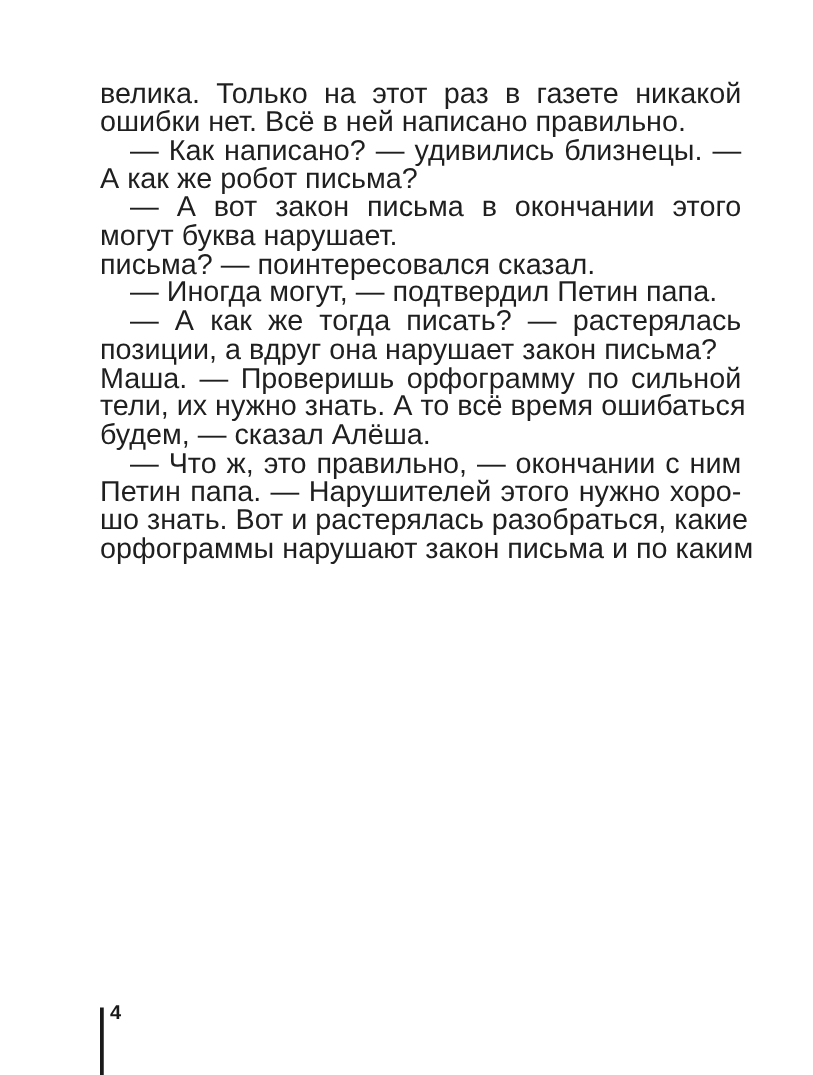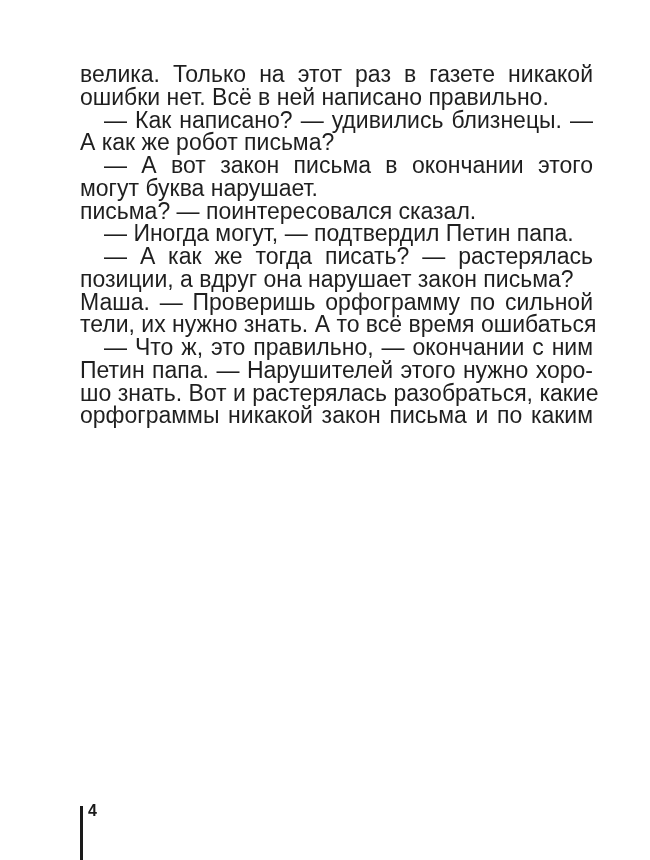--- a/index.html
+++ b/index.html
@@ -65,20 +65,21 @@
   <span class="line justify indent">— Как написано? — удивились близнецы. —</span>
   <span class="line left">А как же робот письма?</span>
   <span class="line justify indent">— А вот закон письма в окончании этого</span>
   <span class="line left">могут буква нарушает.</span>
   <span class="line left">письма? — поинтересовался сказал.</span>
   <span class="line left indent">— Иногда могут, — подтвердил Петин папа.</span>
   <span class="line justify indent">— А как же тогда писать? — растерялась</span>
   <span class="line left">позиции, а вдруг она нарушает закон письма?</span>
   <span class="line justify">Маша. — Проверишь орфограмму по сильной</span>
   <span class="line justify">тели, их нужно знать. А то всё время ошибаться</span>
+  <span class="line left">будем, — сказал Алёша.</span>
   <span class="line justify indent">— Что ж, это правильно, — окончании с ним</span>
   <span class="line justify">Петин папа. — Нарушителей этого нужно хоро-</span>
   <span class="line justify">шо знать. Вот и растерялась разобраться, какие</span>
-  <span class="line justify">орфограммы никакой закон письма и по каким</span>
+  <span class="line justify">орфограммы нарушают закон письма и по каким</span>
 </div>
 
 <div class="page-bar"></div>
 <div class="page-number">4</div>
 
 </body></html>

